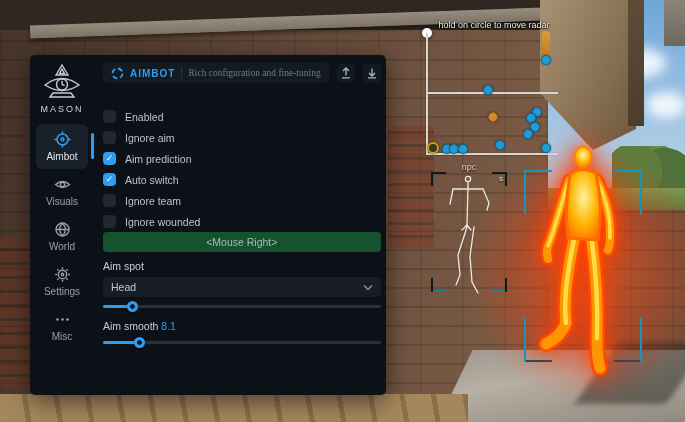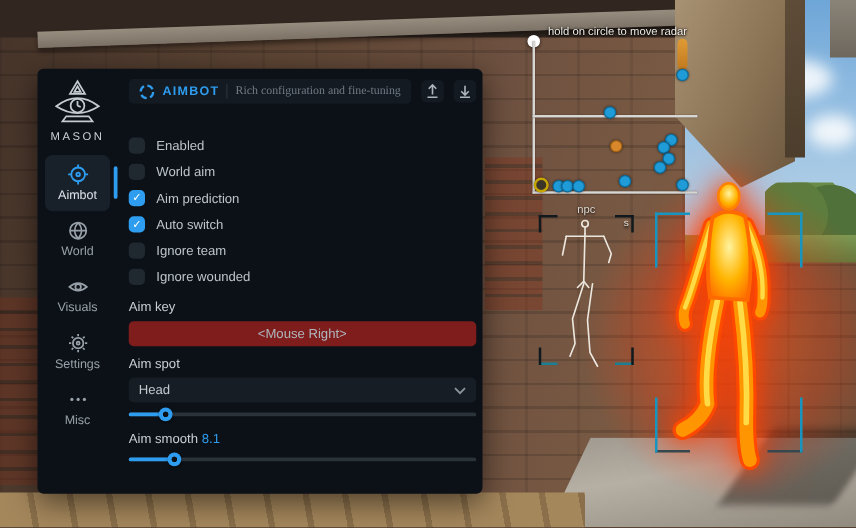--- a/index.html
+++ b/index.html
@@ -94,21 +94,21 @@
            align-items:center;justify-content:center;cursor:pointer;}
   #checks{margin-top:23px;}
   .cb-row{display:flex;align-items:center;gap:9px;height:21px;}
   .cb{width:13px;height:13px;border-radius:4px;background:#202830;flex:0 0 13px;cursor:pointer;
       display:flex;align-items:center;justify-content:center;}
   .cb.checked{background:#2e9cef;}
   .cb.checked::after{content:"\2713";color:#fff;font-size:9px;line-height:1;}
   .cb-label{font-size:10.5px;color:#bcc3ca;}
   .sec-label{font-size:10.5px;color:#c7ced4;margin:8px 0 5px;}
   .sec-label .val{color:#2e9cef;}
-  #key-btn{height:20px;background:#7f1d1d;border-radius:4px;display:flex;align-items:center;
+  #key-btn{height:20px;background:#14532d;border-radius:4px;display:flex;align-items:center;
            justify-content:center;font-size:10.5px;color:#aeb6bd;cursor:pointer;}
   #spot-select{height:20px;background:#161d24;border-radius:4px;display:flex;align-items:center;
                padding:0 8px;font-size:10.5px;color:#c2c9cf;cursor:pointer;justify-content:space-between;}
   .slider{position:relative;height:11px;margin:4px 0 2px;cursor:pointer;}
   .slider .track{position:absolute;left:0;right:0;top:4px;height:3px;border-radius:2px;background:#2a323a;}
   .slider .fill{position:absolute;left:0;top:4px;height:3px;border-radius:2px;background:#2e9cef;}
   .slider .thumb{position:absolute;top:0;width:11px;height:11px;border-radius:50%;margin-left:-5px;
                  background:radial-gradient(circle,#0c1117 0 2px,#2e9cef 2.5px);box-shadow:0 1px 2px rgba(0,0,0,.5);}
   svg{display:block;}
 </style>
@@ -261,31 +261,31 @@
     <div class="side-item active">
       <svg width="17" height="17" viewBox="0 0 17 17" fill="none" stroke-width="1.5">
         <circle cx="8.5" cy="8.5" r="5.5"></circle>
           <path d="M8.5,0.5 V3.5 M8.5,13.5 V16.5 M0.5,8.5 H3.5 M13.5,8.5 H16.5"></path>
           <circle cx="8.5" cy="8.5" r="1.4"></circle>
       </svg>
       <span>Aimbot</span>
     </div>
     <div class="side-item">
       <svg width="17" height="17" viewBox="0 0 17 17" fill="none" stroke-width="1.4">
+        <path d="M1.5,8.5 Q8.5,2.5 15.5,8.5 Q8.5,14.5 1.5,8.5 Z"></path>
+          <circle cx="8.5" cy="8.5" r="2.2"></circle>
+      </svg>
+      <span>Visuals</span>
+    </div>
+    <div class="side-item">
+      <svg width="17" height="17" viewBox="0 0 17 17" fill="none" stroke-width="1.4">
         <circle cx="8.5" cy="8.5" r="6.5"></circle>
           <path d="M2,8.5 H15 M8.5,2 C5,6 5,11 8.5,15 M8.5,2 C12,6 12,11 8.5,15"></path>
       </svg>
       <span>World</span>
-    </div>
-    <div class="side-item">
-      <svg width="17" height="17" viewBox="0 0 17 17" fill="none" stroke-width="1.4">
-        <path d="M1.5,8.5 Q8.5,2.5 15.5,8.5 Q8.5,14.5 1.5,8.5 Z"></path>
-          <circle cx="8.5" cy="8.5" r="2.2"></circle>
-      </svg>
-      <span>Visuals</span>
     </div>
     <div class="side-item">
       <svg width="17" height="17" viewBox="0 0 17 17" fill="none" stroke-width="1.4">
         <circle cx="8.5" cy="8.5" r="4.2"></circle>
           <circle cx="8.5" cy="8.5" r="1.2"></circle>
         <path d="M8.5,1.2 V3 M8.5,14 V15.8 M1.2,8.5 H3 M14,8.5 H15.8 M3.3,3.3 L4.6,4.6 M12.4,12.4 L13.7,13.7 M13.7,3.3 L12.4,4.6 M4.6,12.4 L3.3,13.7"></path>
       </svg>
       <span>Settings</span>
     </div>
     <div class="side-item">
@@ -322,41 +322,40 @@
       </div>
     </div>
 
     <div id="checks">
       <div class="cb-row">
         <span class="cb"></span>
         <span class="cb-label">Enabled</span>
       </div>
       <div class="cb-row">
         <span class="cb"></span>
-        <span class="cb-label">World aim</span>
+        <span class="cb-label">Ignore aim</span>
       </div>
       <div class="cb-row">
         <span class="cb checked"></span>
         <span class="cb-label">Aim prediction</span>
       </div>
       <div class="cb-row">
         <span class="cb checked"></span>
         <span class="cb-label">Auto switch</span>
       </div>
       <div class="cb-row">
         <span class="cb"></span>
         <span class="cb-label">Ignore team</span>
       </div>
       <div class="cb-row">
         <span class="cb"></span>
         <span class="cb-label">Ignore wounded</span>
       </div>
     </div>
 
-    <div class="sec-label">Aim key</div>
     <div id="key-btn">&lt;Mouse Right&gt;</div>
 
     <div class="sec-label">Aim spot</div>
     <div id="spot-select">
       <span>Head</span>
       <svg width="10" height="7" viewBox="0 0 10 7" fill="none" stroke="#8a939b" stroke-width="1.5">
         <path d="M1,1.5 L5,5.5 L9,1.5"></path>
       </svg>
     </div>
 

